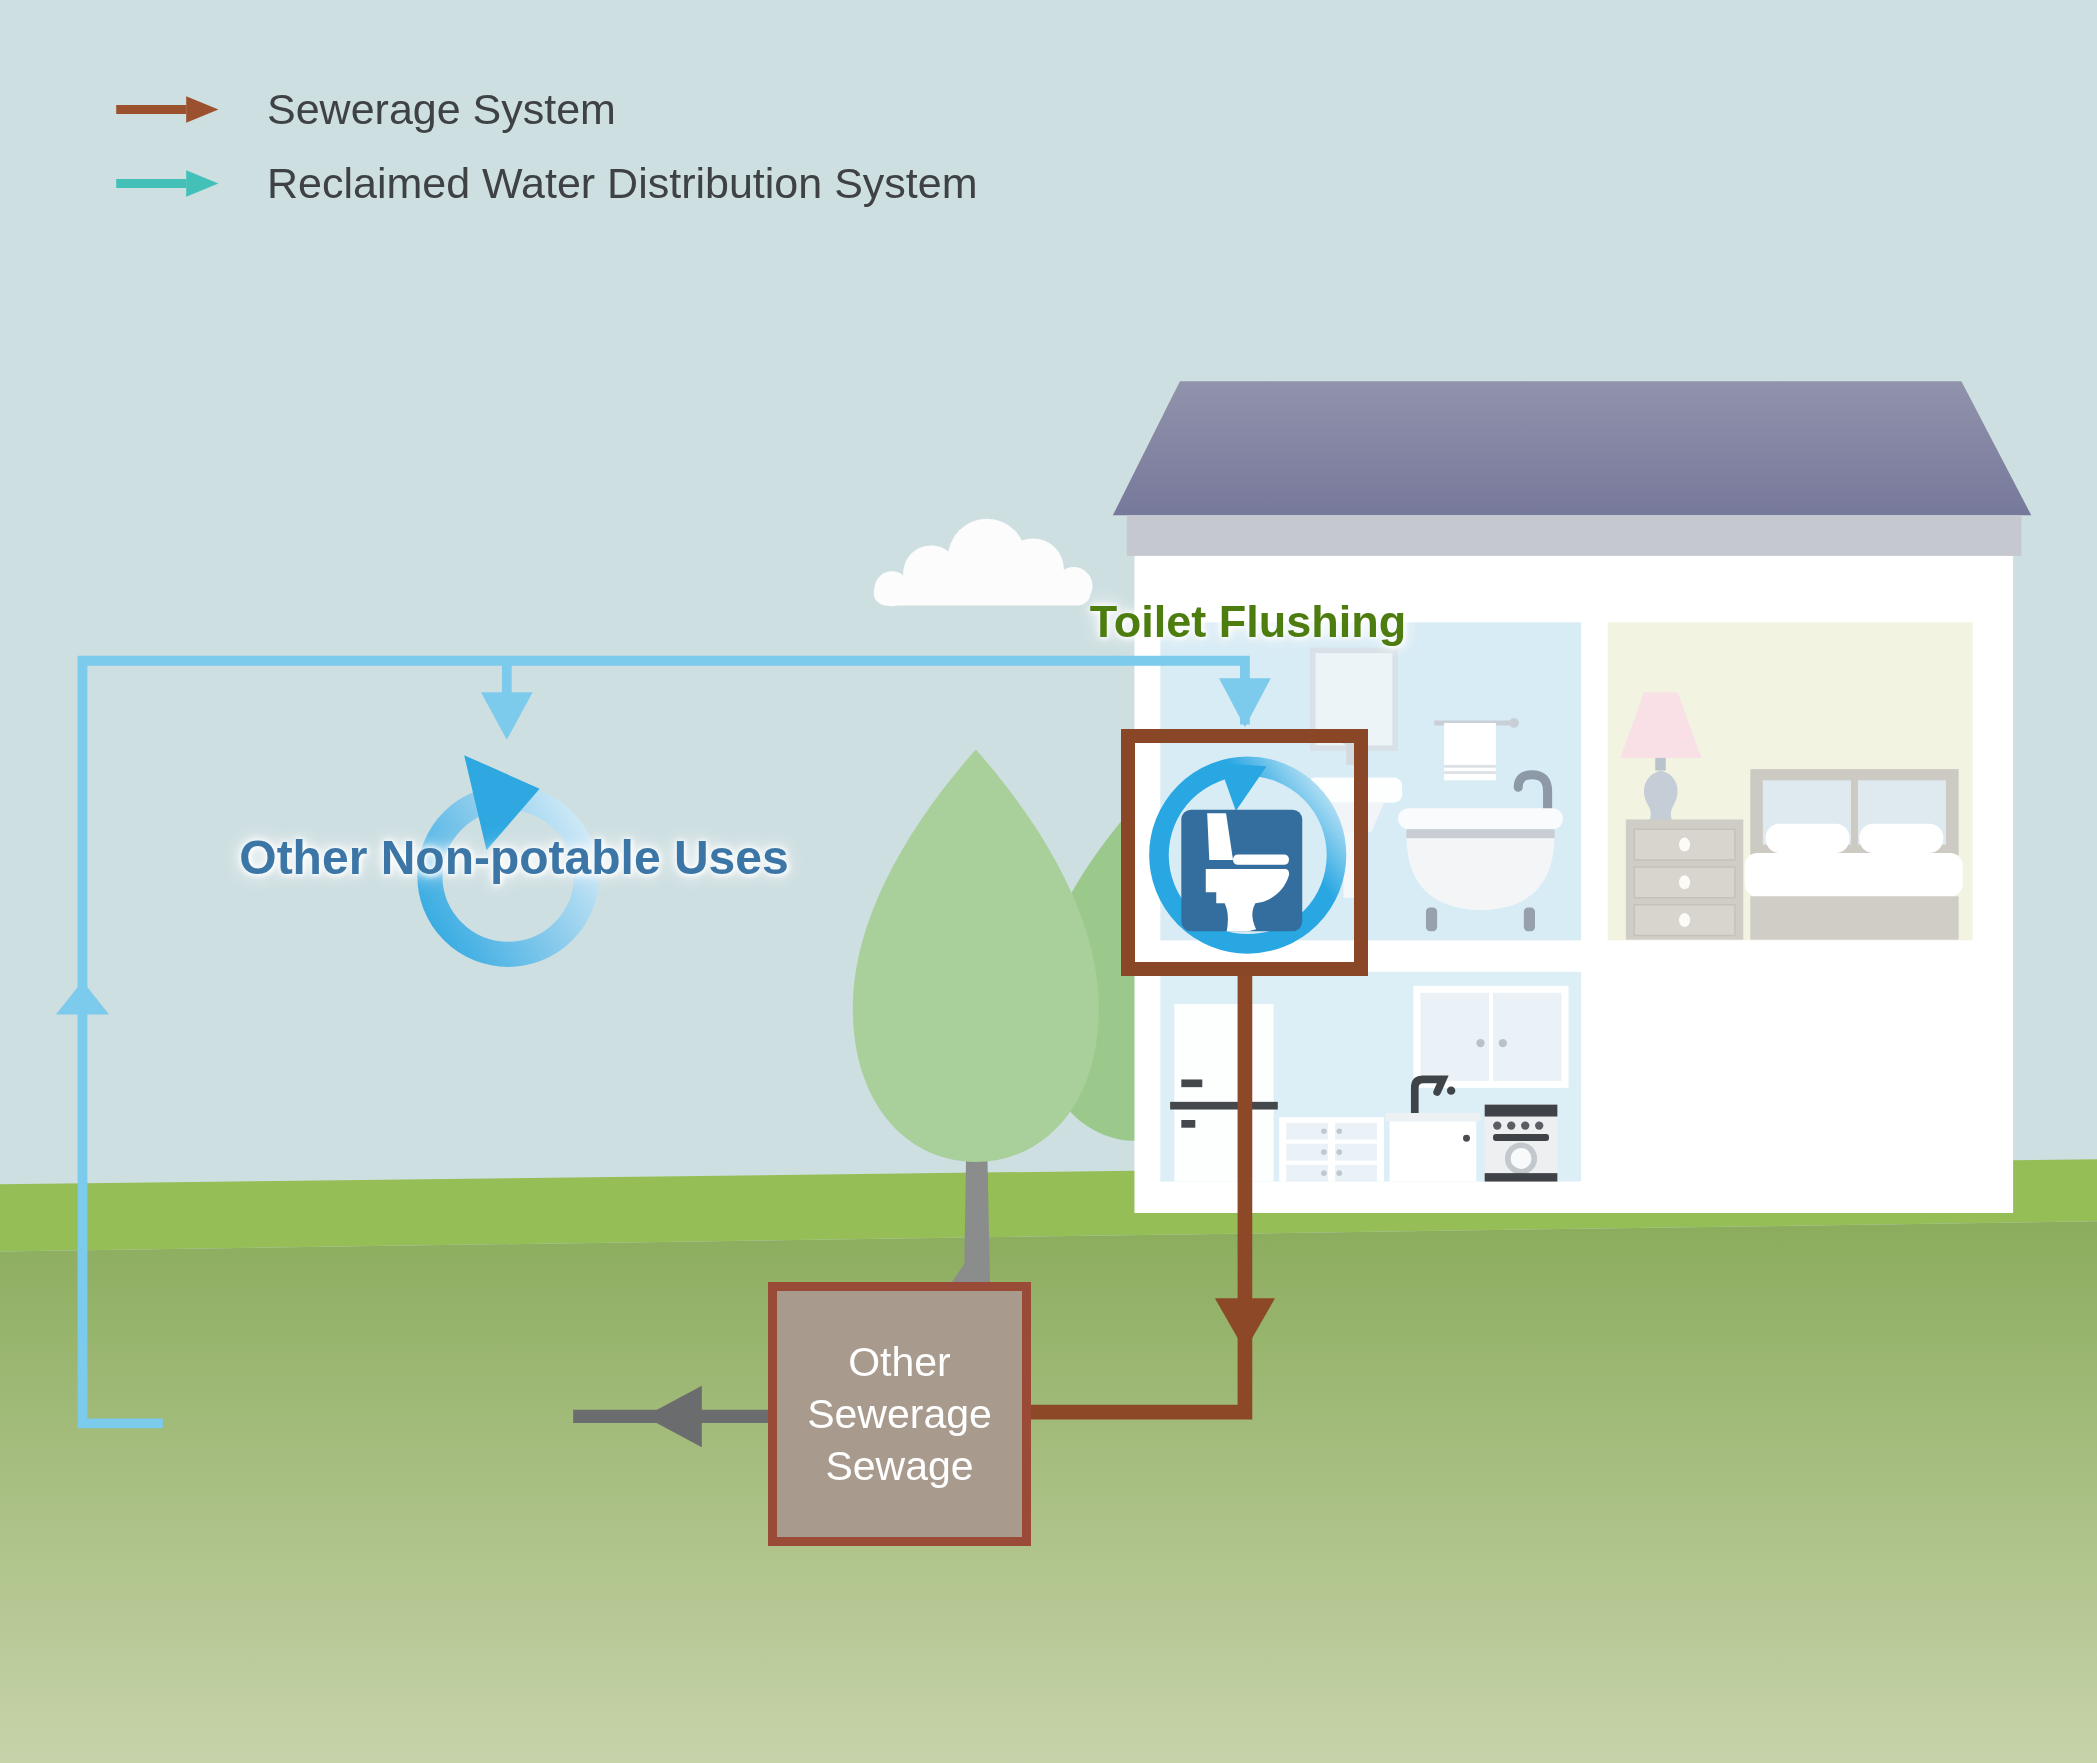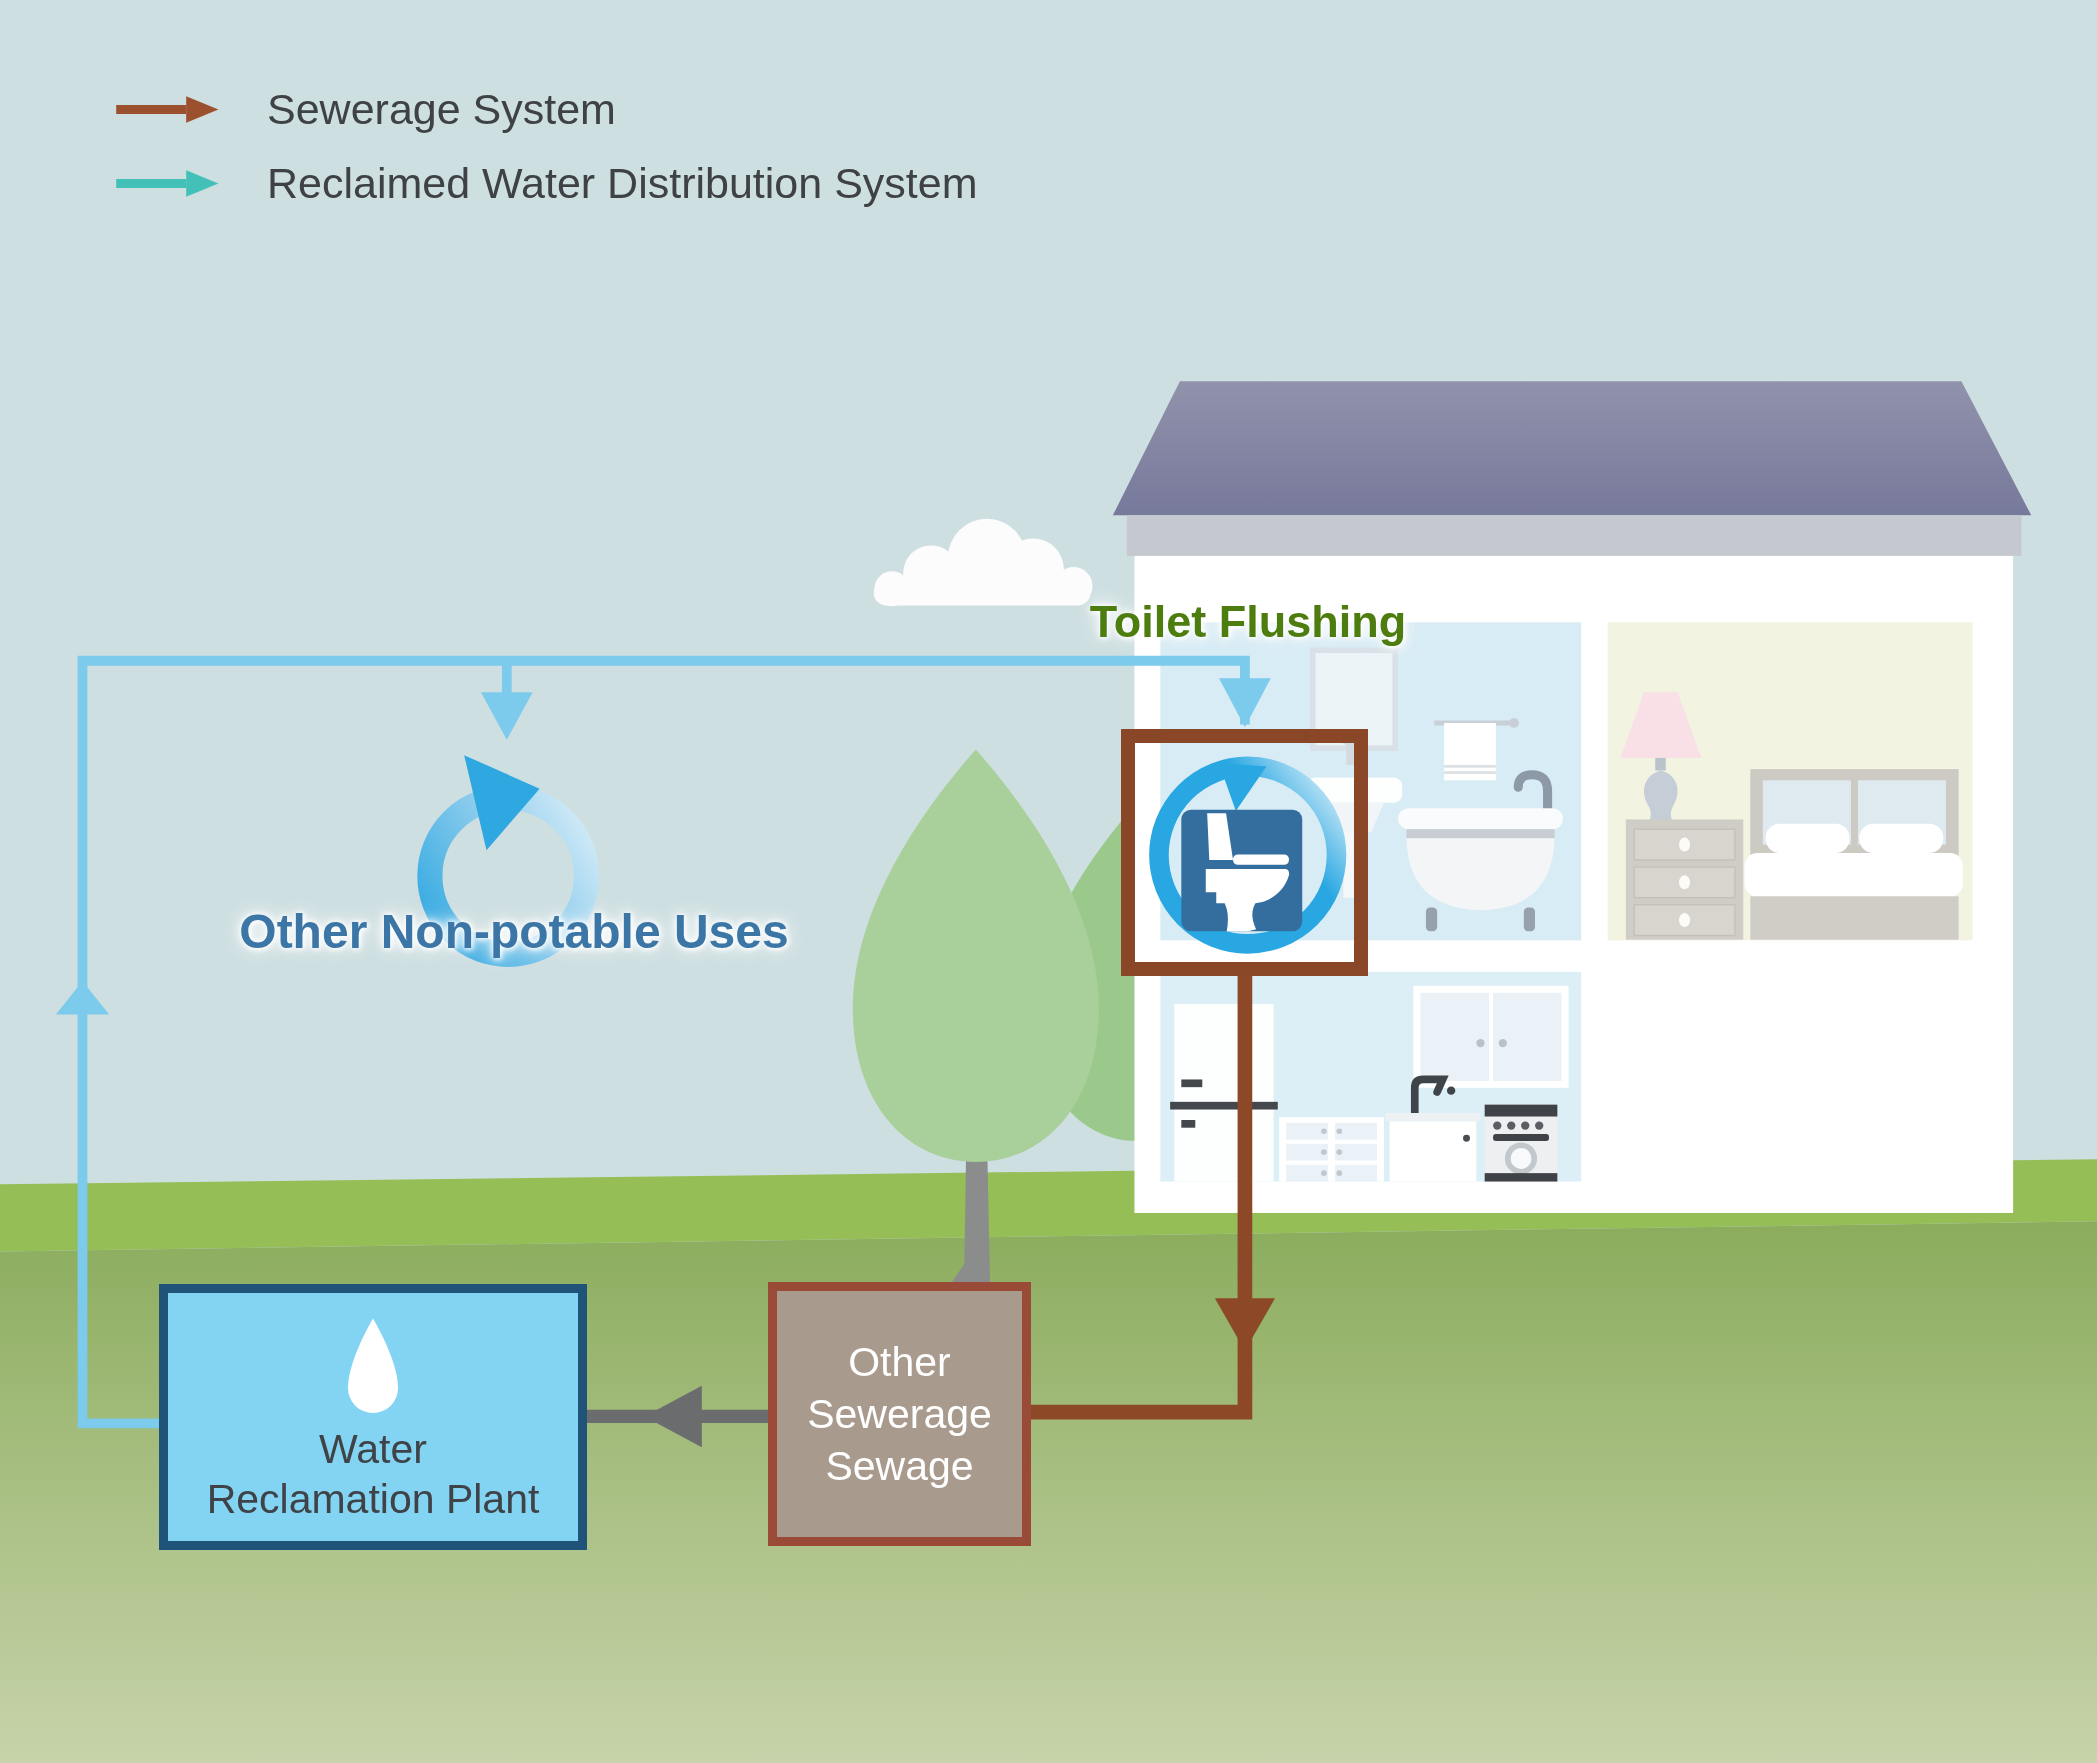--- a/index.html
+++ b/index.html
@@ -17,21 +17,21 @@
   .legend-arrow{width:112px;height:31px;flex:0 0 auto;}
   .legend-label{font-size:43px;font-weight:500;color:#3F4245;white-space:nowrap;}
 
   
   .glow{
     text-shadow:0 0 7px rgba(255,255,255,.95),0 0 12.6px rgba(255,255,255,.9),
                 0 0 21px rgba(255,255,255,.85),1.4px 1.4px 5.6px rgba(255,255,255,.9);
   }
   .toilet-label{left:1073px;top:596px;width:350px;text-align:center;
     font-size:45px;font-weight:600;color:#4d7c0f;}
-  .other-label{left:224px;top:904px;width:580px;text-align:center;
+  .other-label{left:224px;top:830px;width:580px;text-align:center;
     font-size:48px;font-weight:700;color:#3C76A6;}
 
   
   .node{display:flex;flex-direction:column;align-items:center;text-align:center;}
   .wrp{left:159px;top:1284px;width:428px;height:266px;
     background:#82D4F2;border:9.8px solid #1F5377;justify-content:flex-start;}
   .wrp .drop{margin-top:24px;width:64px;height:103px;flex:0 0 auto;}
   .wrp .node-text{margin-top:4.2px;font-size:41px;line-height:50px;color:#3F4347;}
   .stp{left:768px;top:1282px;width:263px;height:264px;
     background:#A89A8D;border:9.8px solid #9A4B38;justify-content:center;}
@@ -250,29 +250,20 @@
       </svg>
       <span class="legend-label">Reclaimed Water Distribution System</span>
     </div>
   </div>
 
   <div class="overlay toilet-label glow">Toilet Flushing</div>
   <div class="overlay other-label glow">Other Non-potable Uses</div>
 
   <div class="overlay toilet-frame"></div>
 
-  <div class="overlay node wrp">
-    <svg class="drop" viewBox="0 0 92 148">
-      <path d="M46,2 C46,2 10,62 10,102 a36,36 0 0 0 72,0 C82,62 46,2 46,2 Z" fill="#FFFFFF"></path>
-    </svg>
-    <div class="node-text">
-      <div>Water</div>
-      <div>Reclamation Plant</div>
-    </div>
-  </div>
 
   <div class="overlay node stp">
     <div class="node-text">
       <div>Other</div>
       <div>Sewerage</div>
       <div>Sewage</div>
     </div>
   </div>
 
 </div>

